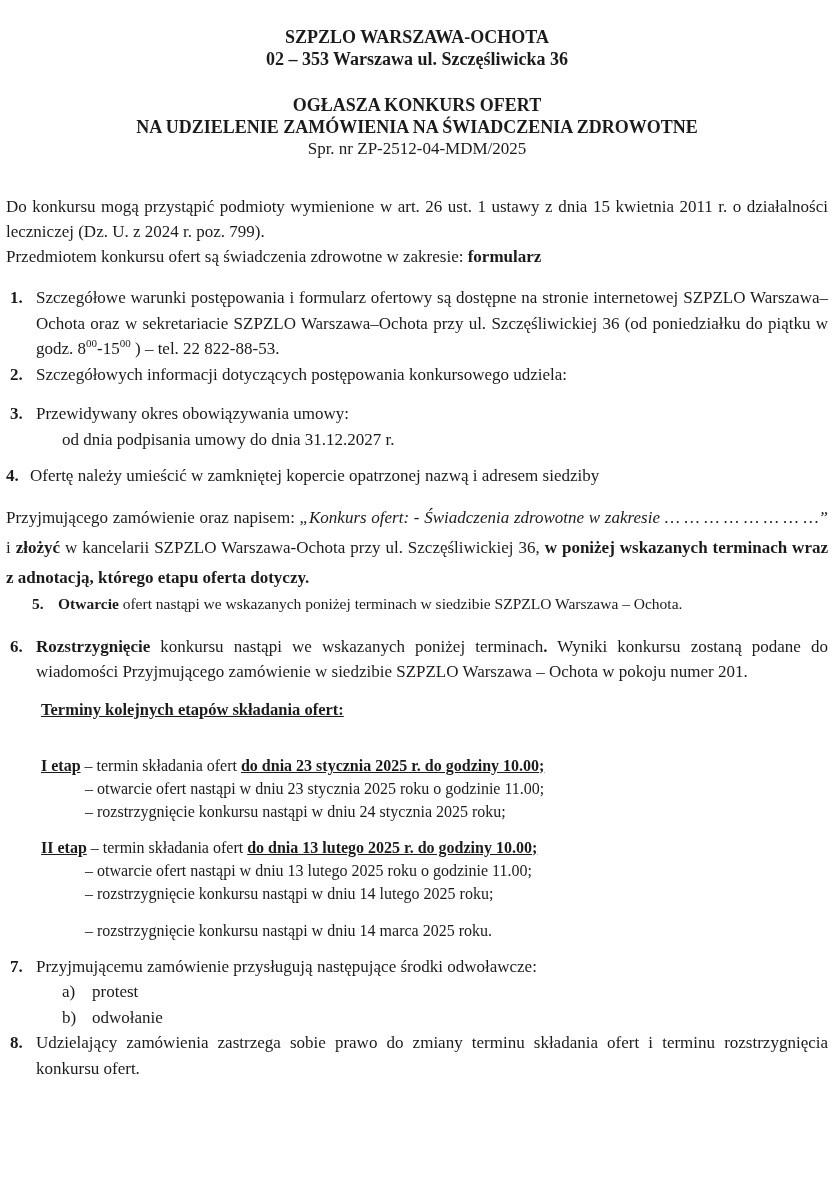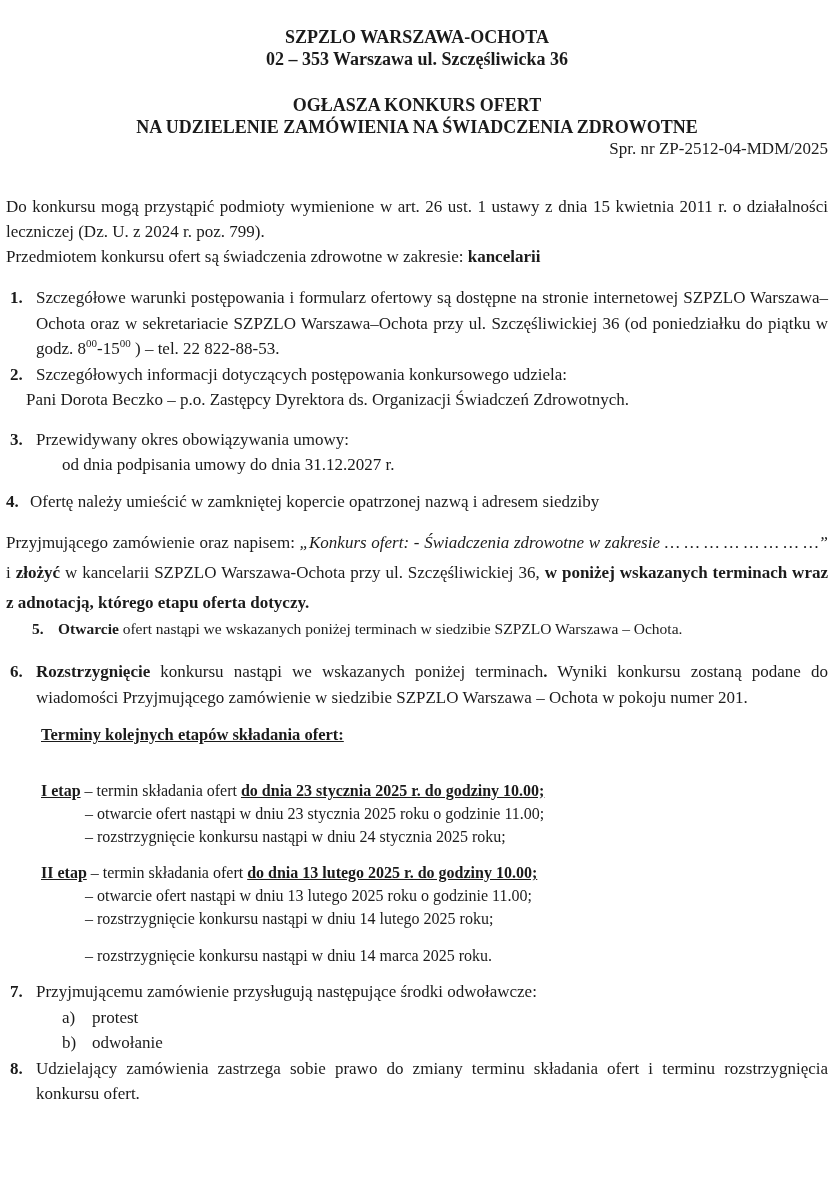--- a/index.html
+++ b/index.html
@@ -12,21 +12,21 @@
   }
   .page { box-sizing:border-box; width:836px; height:910px; padding:26px 8px 0 6px; }
 
   .center { text-align:center; }
   .just   { text-align:justify; }
   .b  { font-weight:bold; }
   .i  { font-style:italic; }
   .bu { font-weight:bold; text-decoration:underline; }
 
   .hdr-line  { font-size:18px; font-weight:bold; line-height:22px; }
-  .case-line { font-size:17px; font-weight:normal; line-height:22px;text-align:right; }
+  .case-line { font-size:17px; font-weight:normal; line-height:22px; }
   .gap-after-addr { margin-bottom:24px; }
   .gap-after-case { margin-bottom:34px; }
 
   .body-text { line-height:25px; }
   .intro { margin-bottom:16px; }
 
   .item { display:flex; line-height:25.5px; }
   .item .num { flex:0 0 30px; font-weight:bold; padding-left:4px; box-sizing:border-box; }
   .item .content { flex:1; }
 
@@ -63,33 +63,32 @@
 <div class="page">
 
   <div class="hdr-line center">SZPZLO WARSZAWA-OCHOTA</div>
   <div class="hdr-line center gap-after-addr">02 – 353 Warszawa ul. Szczęśliwicka 36</div>
   <div class="hdr-line center">OGŁASZA KONKURS OFERT</div>
   <div class="hdr-line center">NA UDZIELENIE ZAMÓWIENIA NA ŚWIADCZENIA ZDROWOTNE</div>
   <div class="case-line center gap-after-case">Spr. nr ZP-2512-04-MDM/2025</div>
 
   <div class="intro">
     <div class="body-text just">Do konkursu mogą przystąpić podmioty wymienione w art. 26 ust. 1 ustawy z dnia 15 kwietnia 2011 r. o działalności leczniczej (Dz. U. z 2024 r. poz. 799).</div>
-    <div class="body-text"><span>Przedmiotem konkursu ofert są świadczenia zdrowotne w zakresie: </span><span class="b">kancelarii</span></div>
+    <div class="body-text"><span>Przedmiotem konkursu ofert są świadczenia zdrowotne w zakresie: </span><span class="b">formularz</span></div>
   </div>
 
   <div class="item">
     <span class="num">1.</span>
     <div class="content just"><span>Szczegółowe warunki postępowania i formularz ofertowy są dostępne na stronie internetowej SZPZLO Warszawa–Ochota oraz w sekretariacie SZPZLO Warszawa–Ochota przy ul. Szczęśliwickiej 36 (od poniedziałku do piątku w godz. 8</span><sup>00</sup><span>-15</span><sup>00</sup><span> ) – tel. 22 822-88-53.</span></div>
   </div>
 
   <div class="item mb14">
     <span class="num">2.</span>
     <div class="content">
       <div>Szczegółowych informacji dotyczących postępowania konkursowego udziela:</div>
-      <div style="margin-left:-10px">Pani Dorota Beczko – p.o. Zastępcy Dyrektora ds. Organizacji Świadczeń Zdrowotnych.</div>
     </div>
   </div>
 
   <div class="item mb11">
     <span class="num">3.</span>
     <div class="content">
       <div>Przewidywany okres obowiązywania umowy:</div>
       <div style="margin-left:26px">od dnia podpisania umowy do dnia 31.12.2027 r.</div>
     </div>
   </div>

